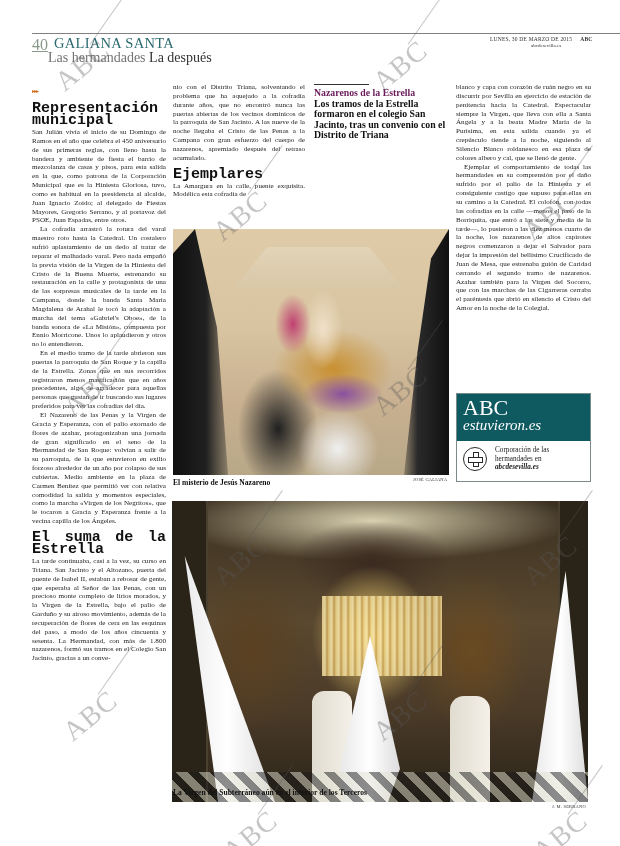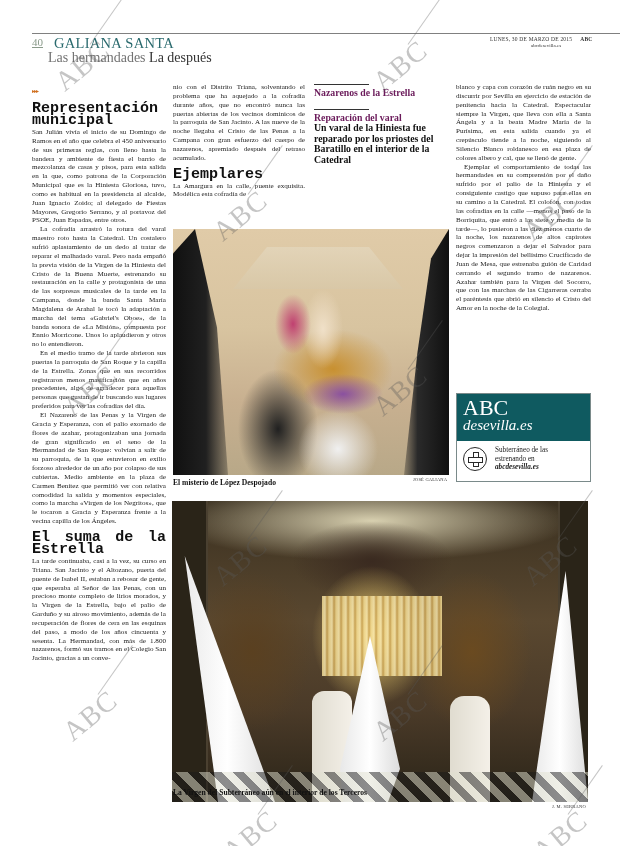--- a/index.html
+++ b/index.html
@@ -1,20 +1,20 @@
 <!DOCTYPE html>
 <html><head>
 <meta charset="utf-8">
 <style>
   * { box-sizing: border-box; margin: 0; padding: 0; }
   html, body { width: 620px; height: 846px; background: #ffffff; overflow: hidden; }
   body { position: relative; font-family: "DejaVu Serif", "Liberation Serif", serif; color: #1a1a1a; }
 
   .top-rule { position: absolute; left: 32px; top: 33px; width: 588px; height: 1px; background: #808080; }
-  .page-num { position: absolute; left: 32px; top: 36px; font-family: "Liberation Serif", serif; font-size: 11px; color: #8a9a8a; text-decoration: underline; }
+  .page-num { position: absolute; left: 32px; top: 36px; font-family: "Liberation Serif", serif; font-size: 16px; color: #8a9a8a; text-decoration: underline; }
   .section { position: absolute; left: 54px; top: 35px; font-family: "Liberation Serif", serif; font-size: 14.5px; color: #2a6a6e; letter-spacing: 0.3px; }
   .subsection { position: absolute; left: 48px; top: 50px; font-family: "Liberation Serif", serif; font-size: 14px; color: #333; }
   .subsection b { color: #737373; font-weight: normal; }
   .dateline { position: absolute; left: 490px; top: 36px; font-family: "Liberation Serif", serif; font-size: 5.5px; color: #333; letter-spacing: 0.2px; }
   .dateline .abc { font-weight: bold; margin-left: 8px; }
   .site { position: absolute; left: 531px; top: 43px; font-family: "Liberation Serif", serif; font-size: 5px; color: #333; }
 
   .arrows { position: absolute; left: 32px; top: 87px; color: #d07020; font-size: 6px; letter-spacing: -1px; }
 
   .col { position: absolute; font-family: "Liberation Serif", serif; font-size: 7.1px; line-height: 8.85px; color: #222; text-align: justify; }
@@ -119,51 +119,47 @@
 <div class="col col2">
   <p>nio con el Distrito Triana, solventando el problema que ha aquejado a la cofradía durante años, que no encontró nunca las puertas abiertas de los vecinos dominicos de la parroquia de San Jacinto. A las nueve de la noche llegaba el Cristo de las Penas a la Campana con gran esfuerzo del cuerpo de nazarenos, apremiado después del retraso acumulado.</p>
   <h3>Ejemplares</h3>
   <p>La Amargura en la calle, puente exquisita. Modélica esta cofradía de</p>
 </div>
 
 <div class="sidebar-box">
   <div class="sb-block">
     <div class="sb-rule"></div>
     <div class="sb-kicker">Nazarenos de la Estrella</div>
-  </div>
-  <div class="sb-block">
-    <div class="sb-rule"></div>
-    <div class="sb-kicker">Reparación del varal</div>
-    <div class="sb-head">Un varal de la Hiniesta fue reparado por los priostes del Baratillo en el interior de la Catedral</div>
+    <div class="sb-head">Los tramos de la Estrella formaron en el colegio San Jacinto, tras un convenio con el Distrito de Triana</div>
   </div>
 </div>
 
 <div class="col col4">
   <p>blanco y capa con corazón de ruán negro en su discurrir por Sevilla en ejercicio de estación de penitencia hacia la Catedral. Espectacular siempre la Virgen, que lleva con ella a Santa Ángela y a la beata Madre María de la Purísima, en esta salida cuando ya el crepúsculo tiende a la noche, siguiendo al Silencio Blanco roldanesco en esa plaza de colores albero y cal, que se llenó de gente.</p>
   <p class="ind">Ejemplar el comportamiento de todas las hermandades en su comprensión por el daño sufrido por el palio de la Hiniesta y el consiguiente castigo que supuso para ellas en su camino a la Catedral. El colofón, con todas las cofradías en la calle —menos el paso de la Borriquita, que entró a las siete y media de la tarde—, lo pusieron a las diez menos cuarto de la noche, los nazarenos de altos capirotes negros comenzaron a dejar el Salvador para dejar la impresión del bellísimo Crucificado de Juan de Mesa, que estrenaba guión de Caridad cerrando el segundo tramo de nazarenos. Azahar también para la Virgen del Socorro, que con las marchas de las Cigarreras cerraba el paréntesis que abrió en silencio el Cristo del Amor en la noche de la Colegial.</p>
 </div>
 
 <div class="photo photo1">
   <div class="facade"></div>
   <div class="hood-l"></div>
   <div class="hood-r"></div>
 </div>
-<div class="caption cap1">El misterio de López Despojado</div>
+<div class="caption cap1">El misterio de Jesús Nazareno</div>
 <div class="credit cred1">JOSÉ GALIANA</div>
 
 <div class="promo">
   <div class="promo-top">
     <div class="promo-abc">ABC</div>
-    <div class="promo-site">desevilla.es</div>
+    <div class="promo-site">estuvieron.es</div>
   </div>
   <div class="promo-bottom">
     <div class="plus-icon"></div>
     <div class="promo-text">
-      <div>Subterráneo de las</div>
-      <div>estrenando en</div>
+      <div>Corporación de las</div>
+      <div>hermandades en</div>
       <b>abcdesevilla.es</b>
     </div>
   </div>
 </div>
 
 <div class="photo photo2">
   <div class="candles"></div>
   <div class="door-l"></div>
   <div class="door-r"></div>
   <div class="robe1"></div>

